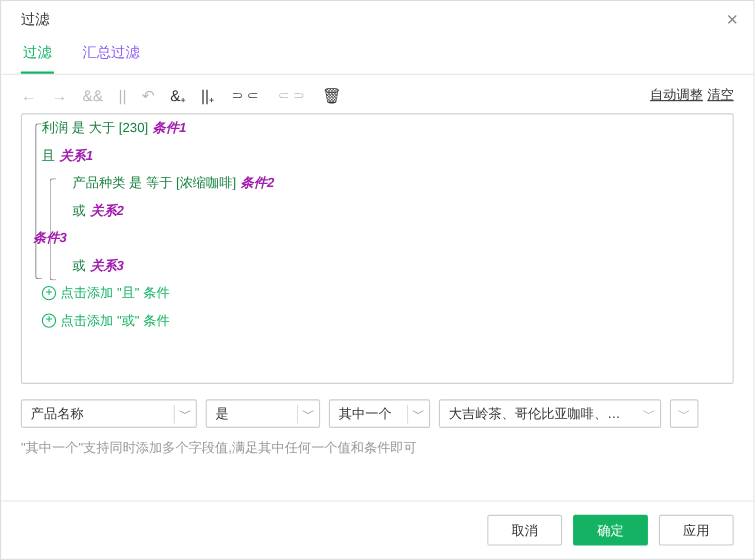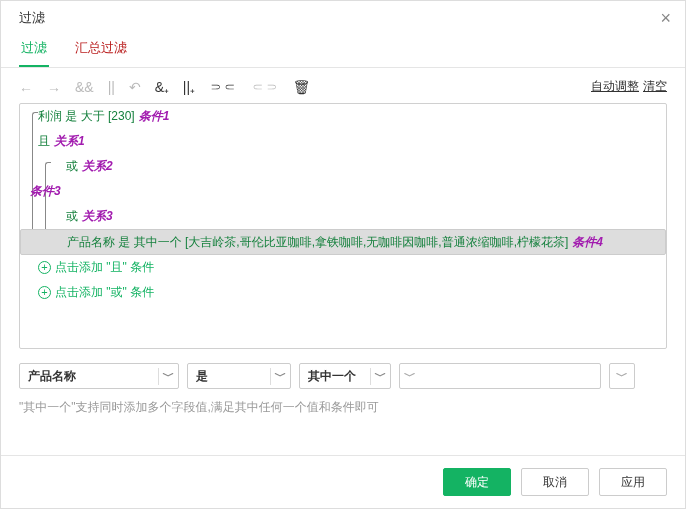--- a/index.html
+++ b/index.html
@@ -2,41 +2,41 @@
 <html><head>
 <meta charset="utf-8">
 <style>
 * { box-sizing: border-box; margin: 0; padding: 0; }
 body { font-family: "Microsoft YaHei", Arial, sans-serif; font-size: 12px; color: #333; background: #fff; width: 686px; height: 509px; overflow: hidden; }
 .dialog { width: 686px; height: 509px; display: flex; flex-direction: column; border: 1px solid #ddd; }
 .titlebar { display: flex; align-items: center; justify-content: space-between; padding: 8px 14px 4px 18px; }
 .titlebar .title { font-size: 13px; color: #333; }
 .close-x { font-size: 18px; color: #888; cursor: pointer; line-height: 1; }
 .tabs { display: flex; gap: 24px; padding: 0 18px; border-bottom: 1px solid #e5e5e5; }
-.tab { padding: 8px 2px 8px; cursor: pointer; color: #b91c1c; font-size: 13px; border-bottom: 2px solid transparent; }
+.tab { padding: 8px 2px 8px; cursor: pointer; color: #8b5cf6; font-size: 13px; border-bottom: 2px solid transparent; }
 .tab.active { color: #14b363; border-bottom-color: #14b363; }
 .toolbar { display: flex; align-items: center; justify-content: space-between; padding: 10px 18px 8px; }
 .tb-left { display: flex; gap: 14px; align-items: center; }
 .tb-right { display: flex; gap: 4px; align-items: center; }
 .tb-btn { color: #bbb; font-size: 14px; cursor: pointer; line-height: 1; font-family: Arial; }
 .tb-link { color: #333; text-decoration: underline; cursor: pointer; font-size: 12px; }
 .cond-panel { margin: 0 18px; border: 1px solid #d0d0d0; border-radius: 2px; height: 246px; overflow: hidden; position: relative; }
 .line { display: flex; align-items: center; height: 25px; padding-left: 6px; position: relative; }
 .line.sel { background: #ddd; }
 .pad0 { margin-left: 12px; }
 .pad2 { margin-left: 40px; }
 .brack { position: absolute; border-left: 1px solid #888; border-top: 1px solid #888; border-bottom: 1px solid #888; width: 6px; }
 .b-outer { left: 12px; top: 8px; height: 142px; border-radius: 3px 0 0 3px; }
 .b-inner { left: 25px; top: 8px; height: 93px; border-radius: 3px 0 0 3px; }
 .rel-group { position: relative; }
 .txt { color: #15803d; white-space: nowrap; }
 .red { color: #a21caf; font-style: italic; font-weight: bold; margin-left: 4px; }
 .add-line { display: flex; align-items: center; gap: 4px; height: 25px; padding-left: 18px; color: #14b363; cursor: pointer; }
 .plus { display: inline-flex; width: 13px; height: 13px; border: 1px solid #14b363; border-radius: 50%; align-items: center; justify-content: center; font-size: 11px; line-height: 1; }
-.form-row { display: flex; gap: 8px; padding: 14px 18px 6px; font-weight: bold; }
+.form-row { display: flex; gap: 8px; padding: 14px 18px 6px; }
 .sel { display: flex; align-items: center; height: 26px; border: 1px solid #ccc; border-radius: 2px; background: #fff; }
 .sel .body { flex: 1; padding: 0 8px; color: #333; overflow: hidden; text-overflow: ellipsis; white-space: nowrap; }
 .sel .caret { width: 20px; border-left: 1px solid #ddd; display: flex; align-items: center; justify-content: center; color: #888; cursor: pointer; }
 .sel .caremini { width: 20px; display: flex; align-items: center; justify-content: center; color: #aaa; cursor: pointer; }
 .w1 { width: 160px; } .w2 { width: 104px; } .w3 { width: 92px; } .w4 { width: 202px; } .w5 { width: 26px; }
 .hint { color: #999; padding: 4px 18px 10px; }
 .footer { margin-top: auto; border-top: 1px solid #e5e5e5; padding: 12px 18px; display: flex; justify-content: flex-end; gap: 10px; }
 .btn { height: 28px; min-width: 68px; padding: 0 14px; border: 1px solid #ccc; background: #fff; border-radius: 2px; cursor: pointer; font-size: 12px; color: #333; }
 .btn.primary { background: #14b363; border-color: #14b363; color: #fff; }
 </style>
@@ -80,33 +80,33 @@
         <span class="pad0 txt">利润 是 大于 [230]</span>
         <span class="red">条件1</span>
       </div>
       <div class="line">
         <span class="pad0 txt">且</span>
         <span class="red">关系1</span>
       </div>
       <div class="rel-group">
         <div class="brack b-inner"></div>
         <div class="line">
+          <span class="pad2 txt">产品种类 是 等于 [浓缩咖啡]</span>
+          <span class="red">条件2</span>
+        </div>
+        <div class="line">
           <span class="pad2 txt">或</span>
           <span class="red">关系2</span>
         </div>
         <div class="line">
           <span class="red">条件3</span>
         </div>
         <div class="line">
           <span class="pad2 txt">或</span>
           <span class="red">关系3</span>
-        </div>
-        <div class="line sel">
-          <span class="pad2 txt">产品名称 是 其中一个 [大吉岭茶,哥伦比亚咖啡,拿铁咖啡,无咖啡因咖啡,普通浓缩咖啡,柠檬花茶]</span>
-          <span class="red">条件4</span>
         </div>
       </div>
     </div>
     <div class="add-line">
       <span class="plus">+</span>
       <span>点击添加 "且" 条件</span>
     </div>
     <div class="add-line">
       <span class="plus">+</span>
       <span>点击添加 "或" 条件</span>
@@ -120,27 +120,28 @@
     </div>
     <div class="sel w2">
       <div class="body">是</div>
       <div class="caret">﹀</div>
     </div>
     <div class="sel w3">
       <div class="body">其中一个</div>
       <div class="caret">﹀</div>
     </div>
     <div class="sel w4">
+      <div class="body">大吉岭茶、哥伦比亚咖啡、拿铁</div>
       <div class="caremini">﹀</div>
     </div>
     <div class="sel w5">
       <div class="caremini" style="width:100%">﹀</div>
     </div>
   </div>
 
   <div class="hint">"其中一个"支持同时添加多个字段值,满足其中任何一个值和条件即可</div>
 
   <div class="footer">
+    <button class="btn">取消</button>
     <button class="btn primary">确定</button>
-    <button class="btn">取消</button>
     <button class="btn">应用</button>
   </div>
 </div>
 
 </body></html>

